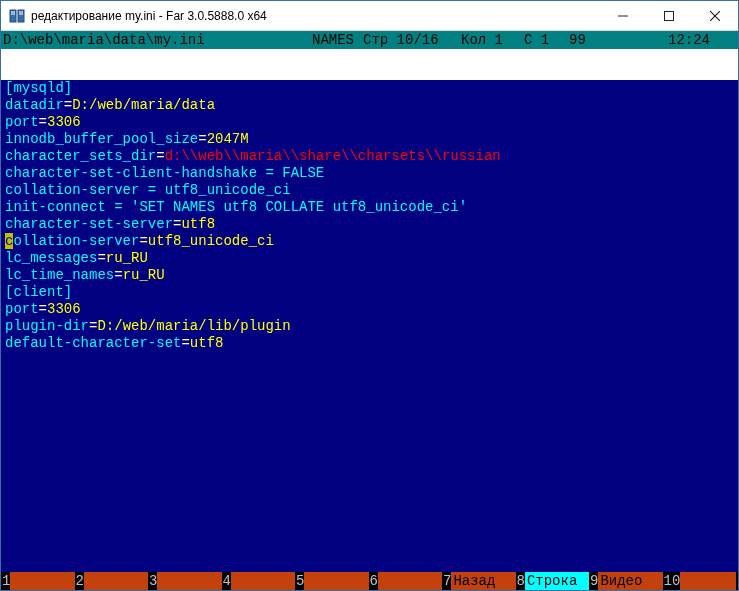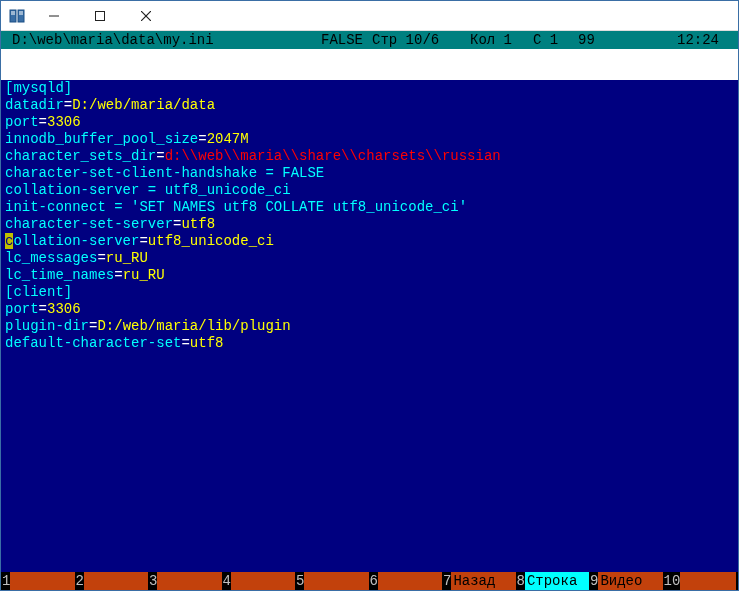--- a/index.html
+++ b/index.html
@@ -42,21 +42,21 @@
     height: 18px;
     background: #008080;
     color: #000;
     font-family: 'Consolas','Courier New',monospace;
     font-size: 14px;
     line-height: 18px;
     display: flex;
   }
   .status-cell {
     border-right: 0;
-    padding: 0 11px;
+    padding: 0 2px;
     white-space: pre;
   }
   .status-file { flex: 0 0 auto; width: 309px; overflow:hidden;}
   .status-enc  { width: 51px; }
   .status-line { width: 90px; }
   .status-col  { width: 63px; margin-left: 8px; }
   .status-chr  { width: 45px; }
   .status-code { width: 99px; }
   .status-time { flex: 1; text-align: left; padding-right: 6px;}
 
@@ -102,42 +102,43 @@
   <span class="titlebar-icon">
     <svg viewBox="0 0 16 16">
         <rect x="1" y="2" width="6" height="12" fill="#3a6ea5" stroke="#1a4e85"></rect>
         <rect x="9" y="2" width="6" height="12" fill="#3a6ea5" stroke="#1a4e85"></rect>
         <line x1="2" y1="4" x2="6" y2="4" stroke="#fff"></line>
         <line x1="2" y1="6" x2="6" y2="6" stroke="#fff"></line>
         <line x1="10" y1="4" x2="14" y2="4" stroke="#fff"></line>
         <line x1="10" y1="6" x2="14" y2="6" stroke="#fff"></line>
       </svg>
   </span>
+  <span class="titlebar-title">редактирование my.ini - Far 3.0.5888.0 x64</span>
   <div class="sysbtn">
     <svg viewBox="0 0 10 10">
         <line x1="0" y1="5" x2="10" y2="5" stroke="currentColor" stroke-width="1"></line>
       </svg>
   </div>
   <div class="sysbtn">
     <svg viewBox="0 0 10 10">
         <rect x="0.5" y="0.5" width="9" height="9" fill="none" stroke="currentColor" stroke-width="1"></rect>
       </svg>
   </div>
   <div class="sysbtn close">
     <svg viewBox="0 0 10 10">
         <line x1="0" y1="0" x2="10" y2="10" stroke="currentColor" stroke-width="1.2"></line>
         <line x1="10" y1="0" x2="0" y2="10" stroke="currentColor" stroke-width="1.2"></line>
       </svg>
   </div>
 </div>
 
 <div class="statusbar">
   <span class="status-cell status-file">D:\web\maria\data\my.ini</span>
-  <span class="status-cell status-enc">FALSE</span>
-  <span class="status-cell status-line">Стр 10/6</span>
+  <span class="status-cell status-enc">NAMES</span>
+  <span class="status-cell status-line">Стр 10/16</span>
   <span class="status-cell status-col">Кол 1</span>
   <span class="status-cell status-chr">С 1</span>
   <span class="status-cell status-code">99</span>
   <span class="status-cell status-time">12:24</span>
 </div>
 
 <div class="editor" id="editor"><span class="ln"><span>[mysqld]</span></span><span class="ln"><span>datadir</span><span class="w">=</span><span class="v">D:/web/maria/data</span></span><span class="ln"><span>port</span><span class="w">=</span><span class="v">3306</span></span><span class="ln"><span>innodb_buffer_pool_size</span><span class="w">=</span><span class="v">2047M</span></span><span class="ln"><span>character_sets_dir</span><span class="w">=</span><span class="s">d:\\web\\maria\\share\\charsets\\russian</span></span><span class="ln"><span>character-set-client-handshake = FALSE</span></span><span class="ln"><span>collation-server = utf8_unicode_ci</span></span><span class="ln"><span>init-connect = 'SET NAMES utf8 COLLATE utf8_unicode_ci'</span></span><span class="ln"><span>character-set-server</span><span class="w">=</span><span class="v">utf8</span></span><span class="ln"><span class="hl-col">c</span><span>ollation-server</span><span class="w">=</span><span class="v">utf8_unicode_ci</span></span><span class="ln"><span>lc_messages</span><span class="w">=</span><span class="v">ru_RU</span></span><span class="ln"><span>lc_time_names</span><span class="w">=</span><span class="v">ru_RU</span></span><span class="ln"><span>[client]</span></span><span class="ln"><span>port</span><span class="w">=</span><span class="v">3306</span></span><span class="ln"><span>plugin-dir</span><span class="w">=</span><span class="v">D:/web/maria/lib/plugin</span></span><span class="ln"><span>default-character-set</span><span class="w">=</span><span class="v">utf8</span></span></div>
 
 <div class="keybar" id="keybar">
     <div class="key">

